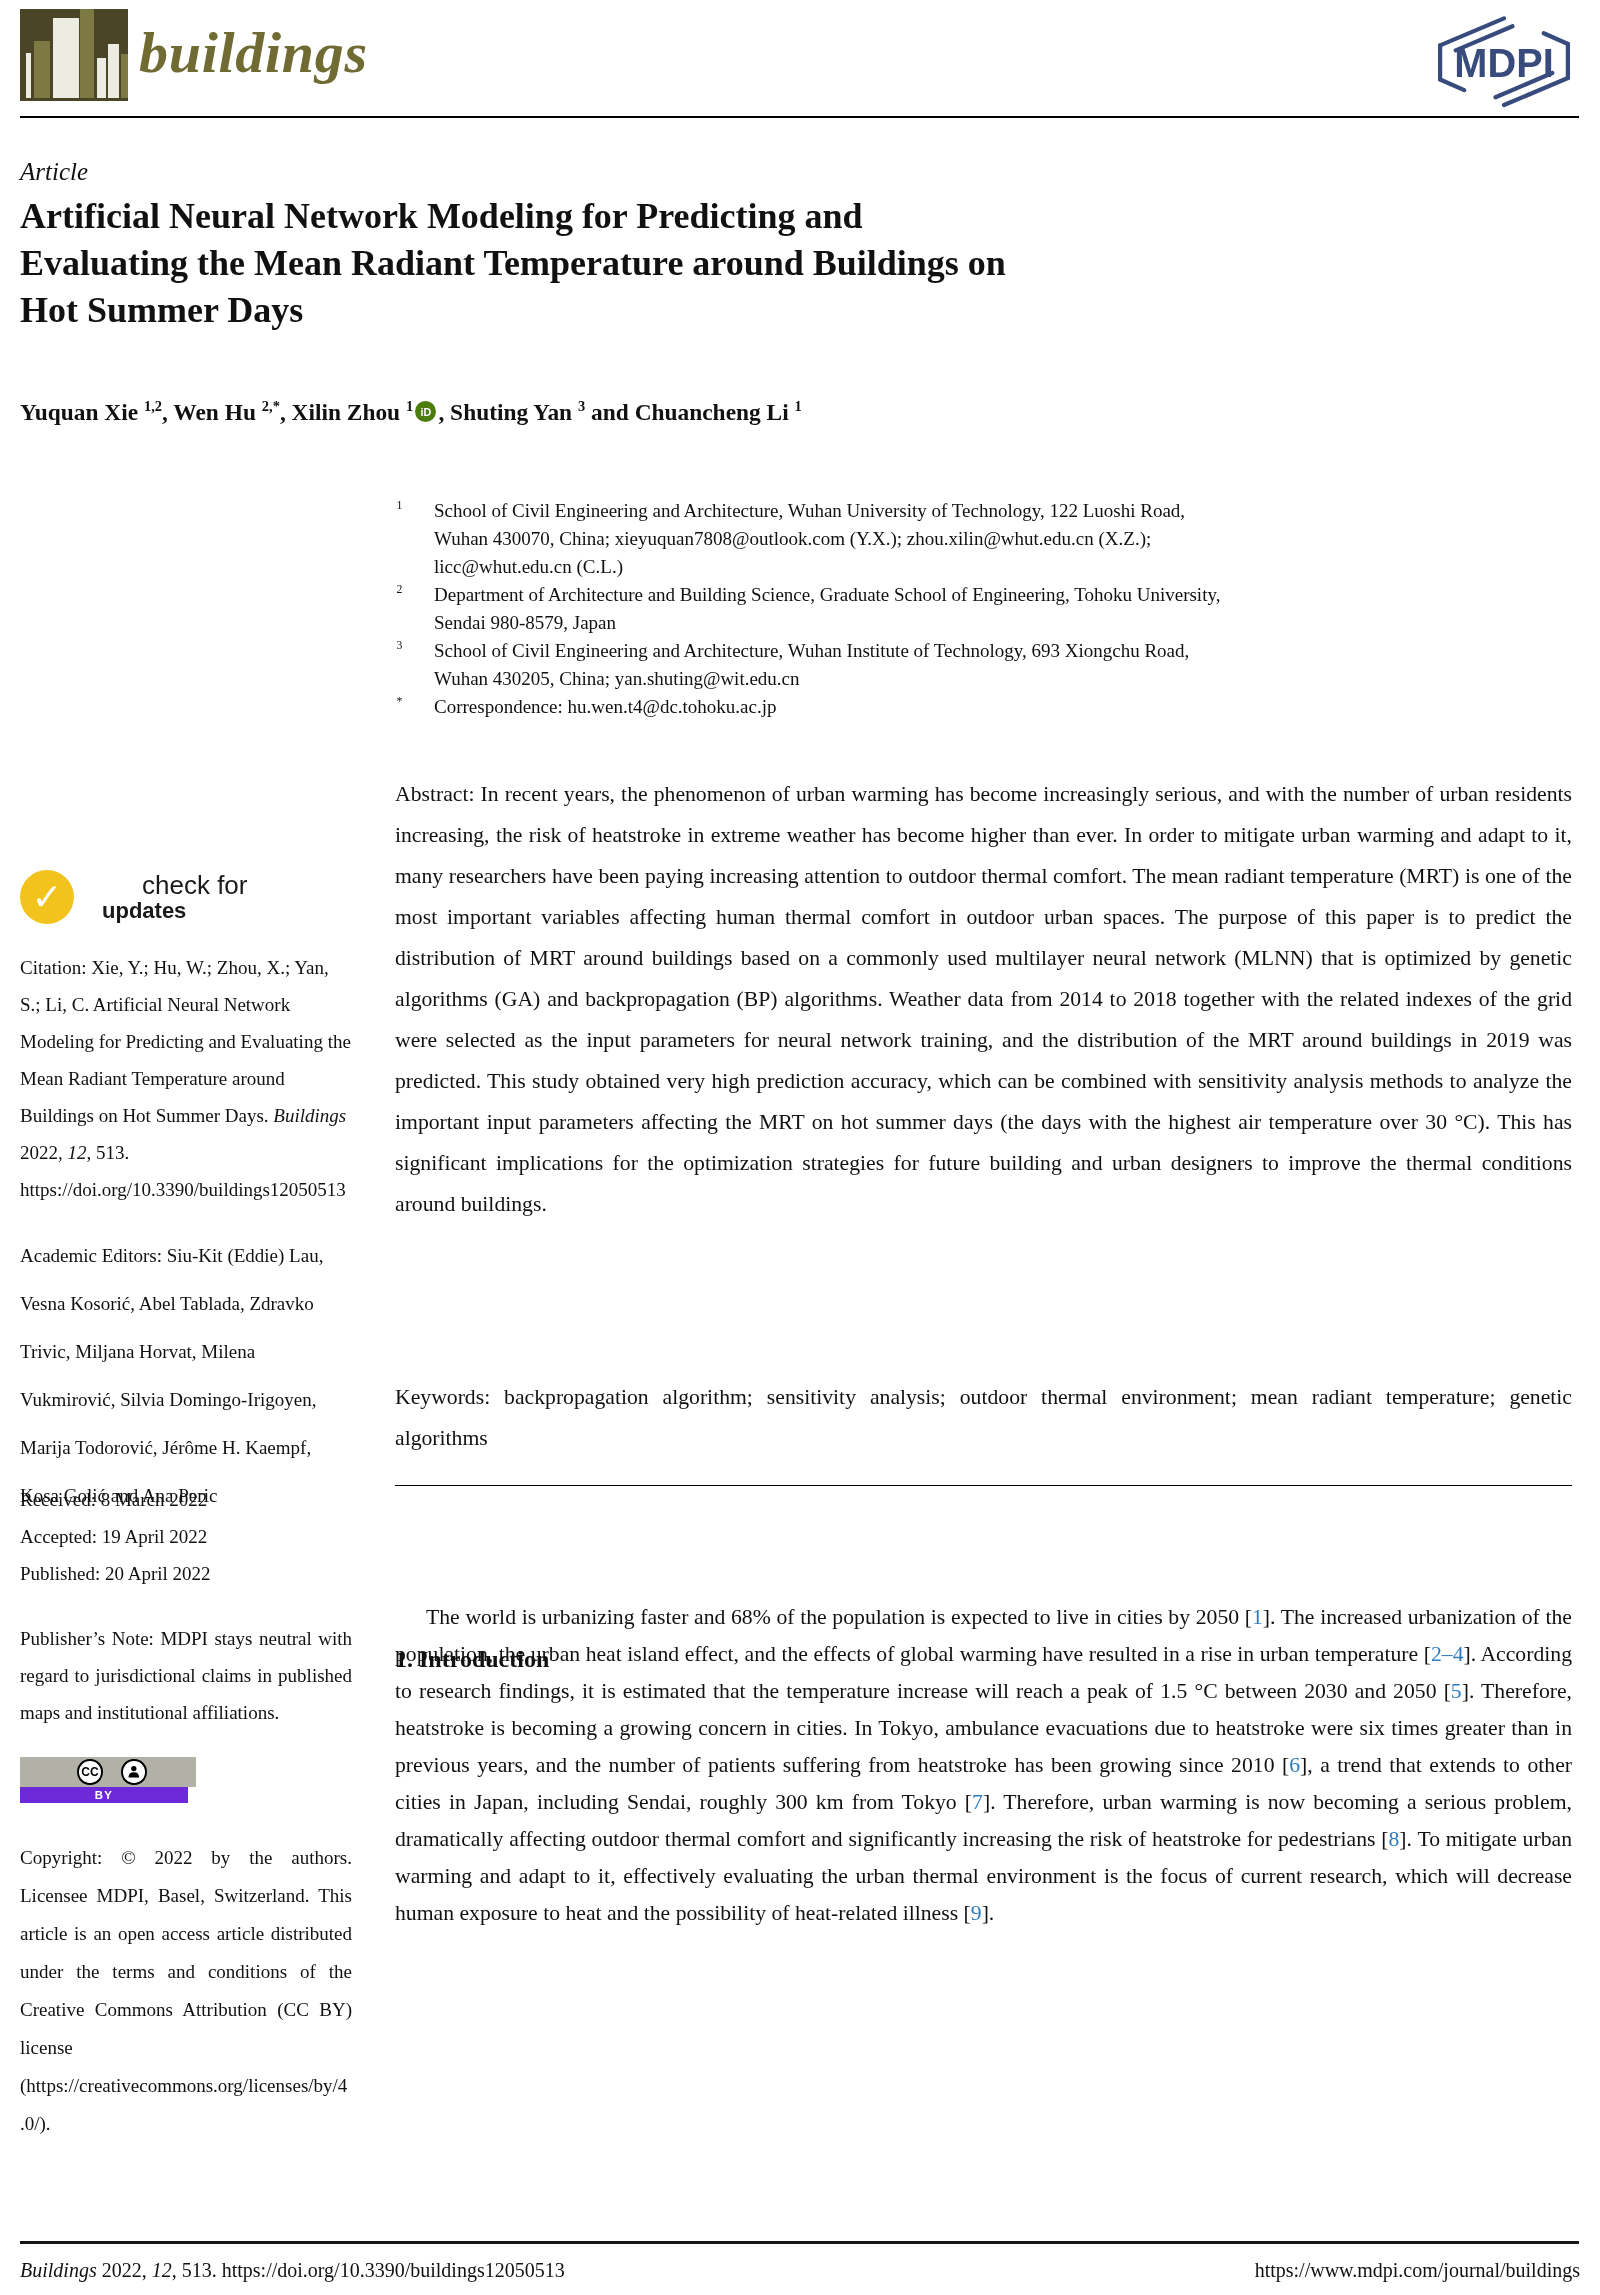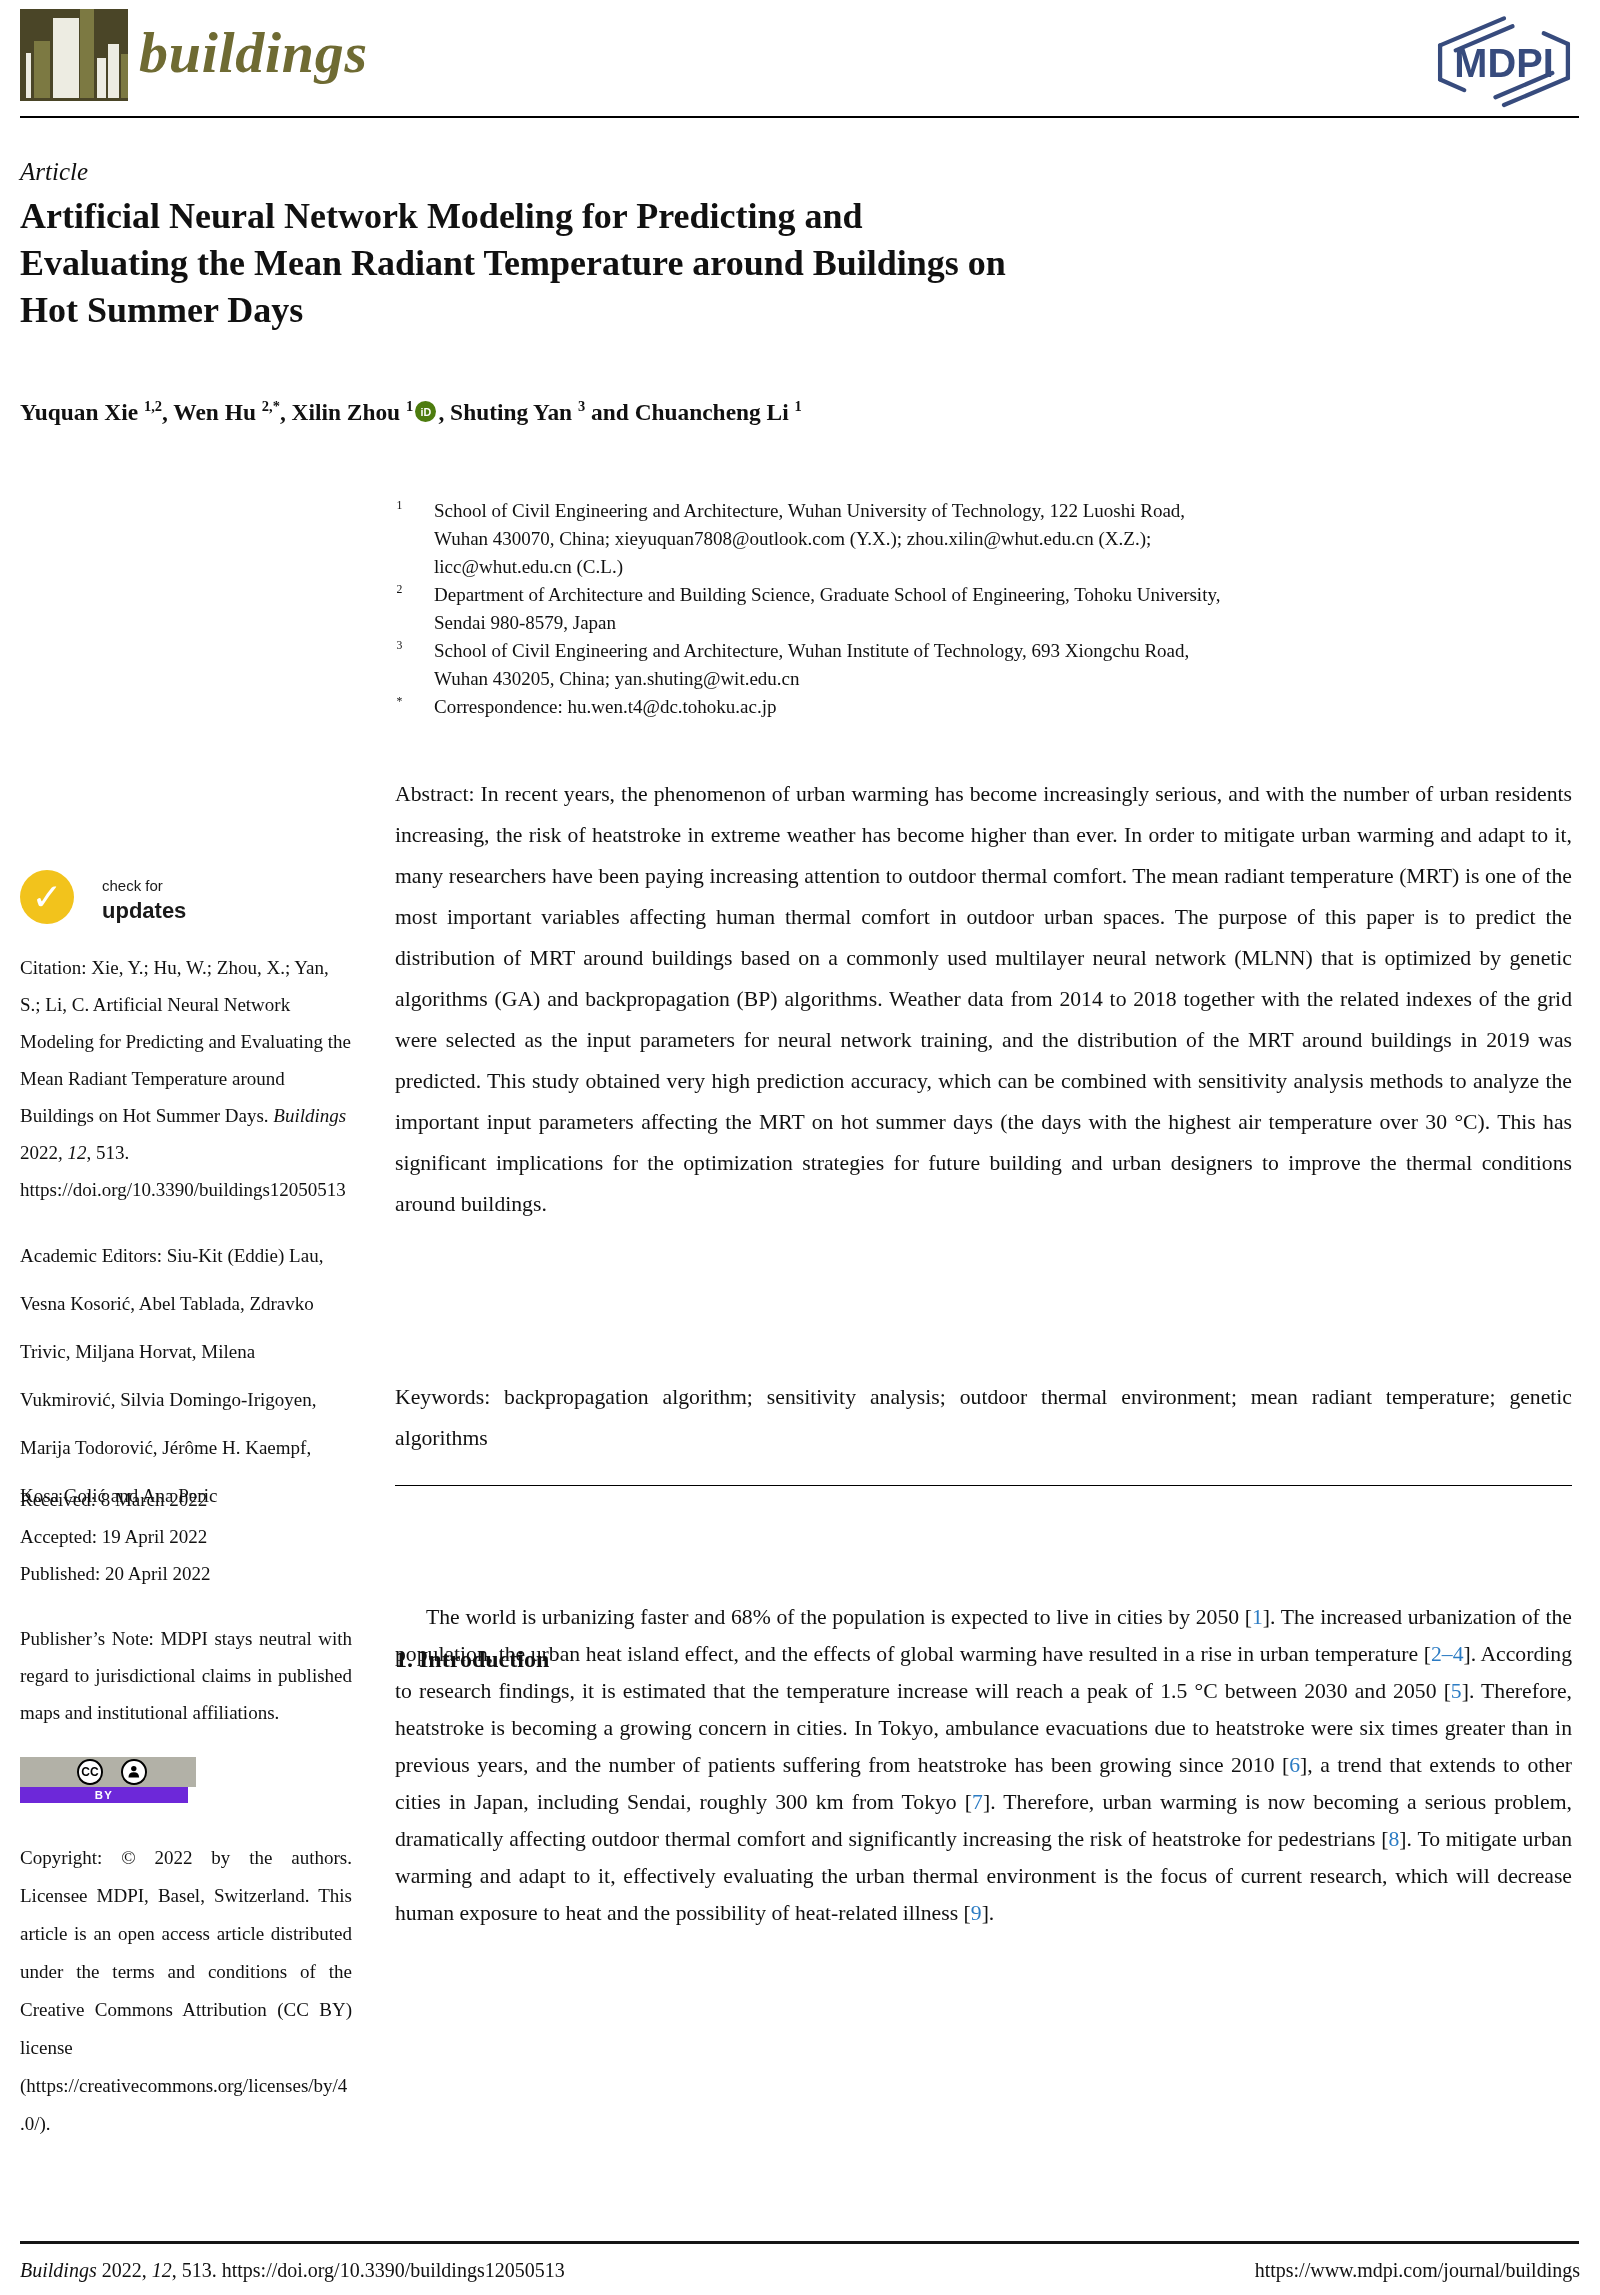--- a/index.html
+++ b/index.html
@@ -49,21 +49,21 @@
   .intro-body{position:absolute;left:395px;top:1599px;width:1177px;font-size:21.7px;line-height:37px;text-align:justify;}
   .intro-body p{margin:0;text-indent:31px;}
   
   .crossmark{position:absolute;left:20px;top:870px;width:256px;height:60px;cursor:pointer;}
   .crossmark-circle{
     position:absolute;left:0;top:0;width:54px;height:54px;border-radius:50%;
     background:#f2c31c;color:#fff;display:flex;align-items:center;justify-content:center;
     font:900 37px "DejaVu Sans","Liberation Sans",sans-serif;
   }
   .crossmark-text{position:absolute;left:82px;top:4.3px;font-family:"Liberation Sans","DejaVu Sans",sans-serif;color:#1a1a1a;}
-  .cm-line1{font-size:15px;line-height:23.4px;}
+  .cm-line1{font-size:26px;line-height:23.4px;margin-left:40px;}
   .cm-line2{font-size:22px;line-height:25.6px;font-weight:700;}
   .side-block{position:absolute;left:20px;width:332px;font-size:19px;line-height:37px;}
   .citation-block{top:949px;}
   .editors-block{top:1232px;line-height:48px;}
   .dates-block{top:1481px;white-space:pre-line;}
   .pubnote-block{top:1620px;text-align:justify;}
   .copyright-block{top:1839px;line-height:38px;text-align:justify;}
   .breakable{overflow-wrap:anywhere;}
   
   .cc-badge{position:absolute;left:20px;top:1757px;width:168px;height:45px;cursor:pointer;}

